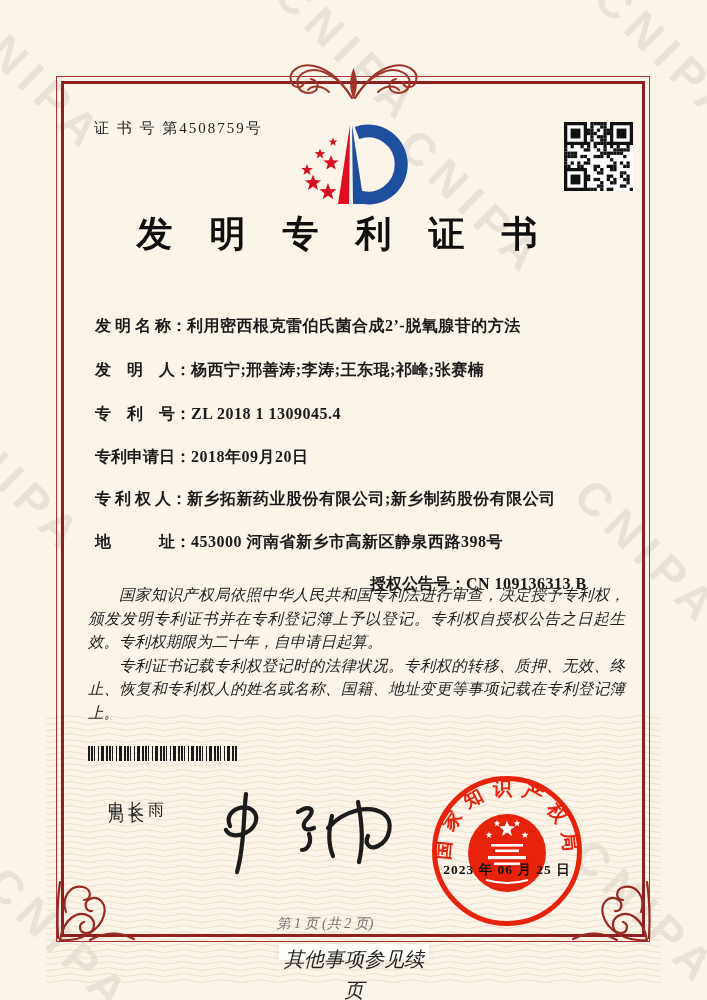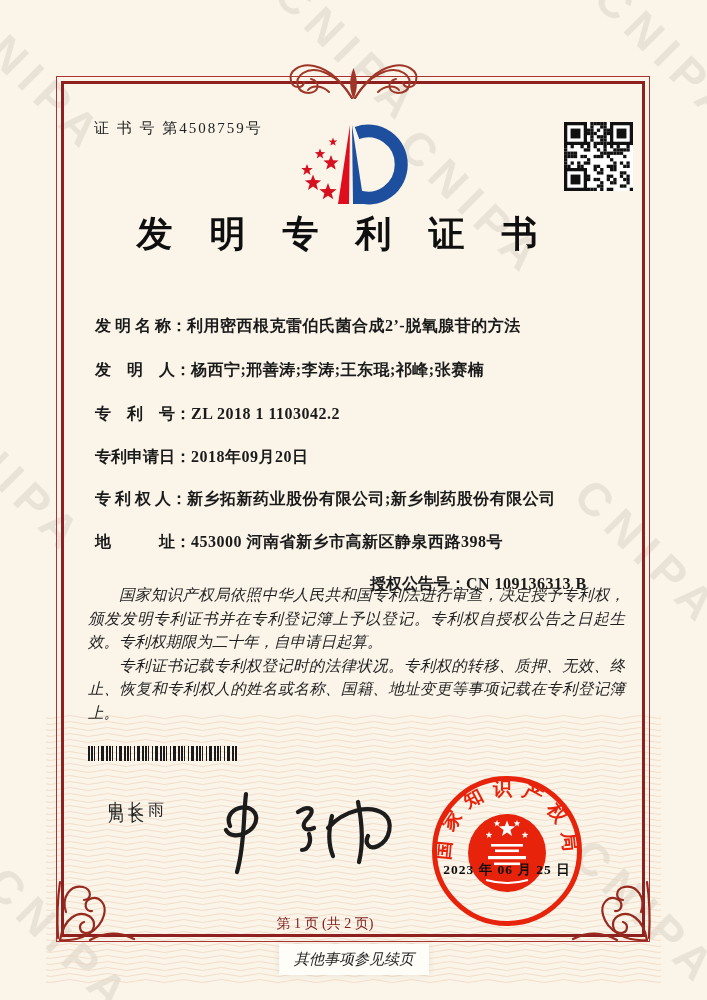--- a/index.html
+++ b/index.html
@@ -38,24 +38,24 @@
       #1a1a1a 6px 7px,transparent 7px 10px,
       #1a1a1a 10px 11px,transparent 11px 13px,
       #1a1a1a 13px 16px,transparent 16px 18px);}
   #waves{position:absolute;left:46px;top:714px;pointer-events:none;}
   .signer{position:absolute;left:108px;font-size:16px;font-weight:400;letter-spacing:4px;
     font-family:"Liberation Sans","DejaVu Sans",sans-serif;color:#222;}
   #signature{position:absolute;left:212px;top:786px;}
   #seal{position:absolute;left:428px;top:772px;}
   .seal-date{position:absolute;left:432px;top:861px;width:150px;text-align:center;
     font-size:13.5px;font-weight:600;letter-spacing:1px;color:#0d0d0d;}
-  .page-info{position:absolute;left:230px;top:915px;width:190px;text-align:center;font-size:14px;color:#7f1d1d;}
-  .footer-note{position:absolute;left:279px;top:944px;width:150px;height:31px;line-height:31px;
+  .page-info{position:absolute;left:230px;top:915px;width:190px;text-align:center;font-size:14px;color:#737373;font-style:italic;}
+  .footer-note{position:absolute;left:279px;top:944px;width:150px;height:16px;line-height:31px;
     background:#fefdf8;box-shadow:0 0 6px rgba(120,90,60,.12);
-    text-align:center;font-size:15px;font-style:italic;color:#1f1f1f;}
+    text-align:center;font-size:20px;font-style:italic;color:#1f1f1f;}
   .orn{position:absolute;}
   .mirror{transform:scaleX(-1);}
 </style>
 </head>
 <body>
 
 <div>
 
   <span class="watermark" style="left:-14px;top:-6px">CNIPA</span>
   <span class="watermark" style="left:302px;top:-34px">CNIPA</span>
@@ -308,21 +308,21 @@
 
   <div class="title">发 明 专 利 证 书</div>
 
   <div class="field-row" style="top:298px">
     <span class="flabel">发 明 名 称：</span><span class="fvalue">利用密西根克雷伯氏菌合成2’-脱氧腺苷的方法</span>
   </div>
   <div class="field-row" style="top:342px">
     <span class="flabel">发　明　人：</span><span class="fvalue">杨西宁;邢善涛;李涛;王东琨;祁峰;张赛楠</span>
   </div>
   <div class="field-row" style="top:386px">
-    <span class="flabel">专　利　号：</span><span class="fvalue">ZL 2018 1 1103042.2</span>
+    <span class="flabel">专　利　号：</span><span class="fvalue">ZL 2018 1 1309045.4</span>
   </div>
   <div class="field-row" style="top:429px">
     <span class="flabel">专利申请日：</span><span class="fvalue">2018年09月20日</span>
   </div>
   <div class="field-row" style="top:471px">
     <span class="flabel">专 利 权 人：</span><span class="fvalue">新乡拓新药业股份有限公司;新乡制药股份有限公司</span>
   </div>
   <div class="field-row" style="top:514px">
     <span class="flabel">地　　　址：</span><span class="fvalue">453000 河南省新乡市高新区静泉西路398号</span>
   </div>

